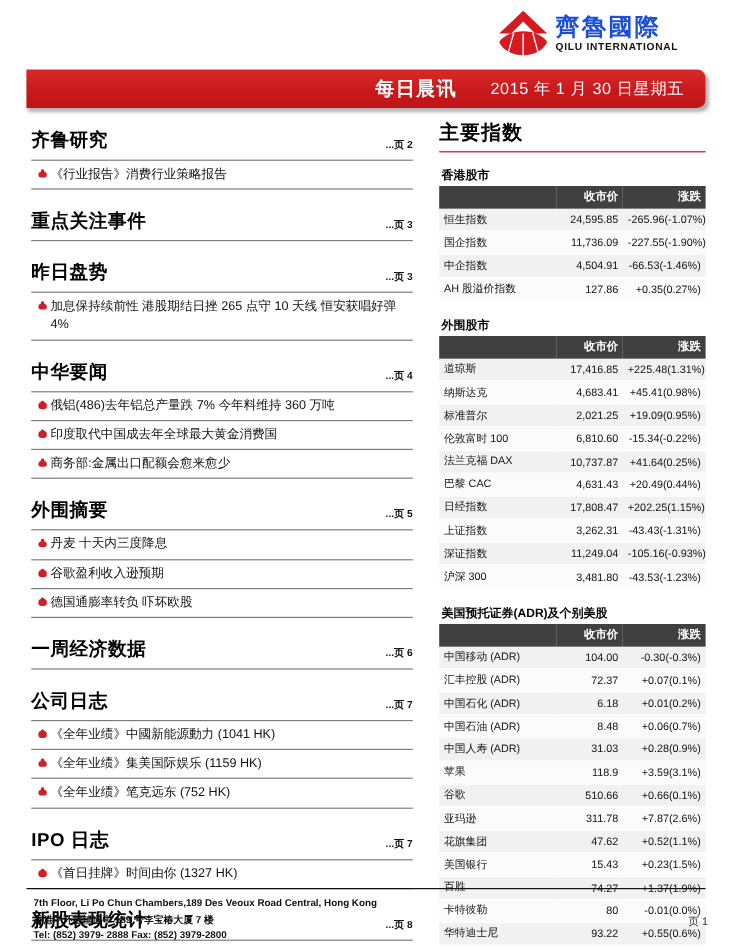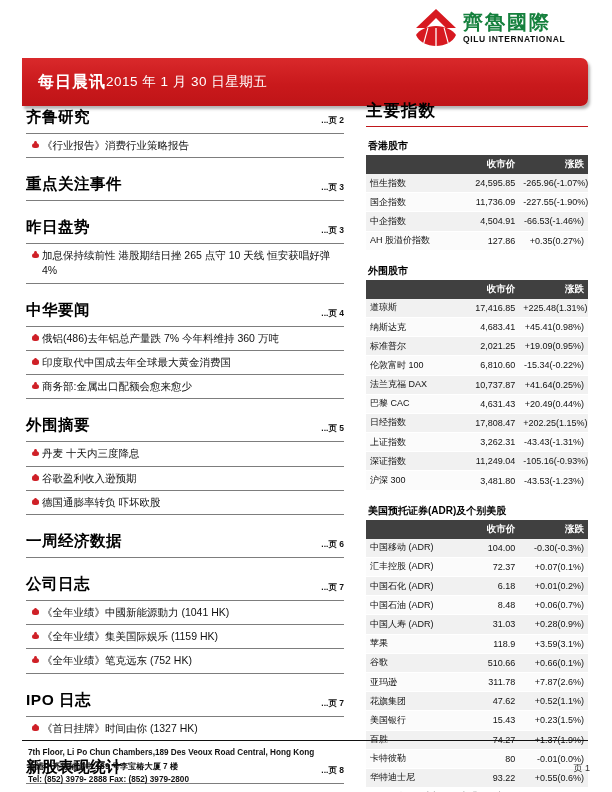--- a/index.html
+++ b/index.html
@@ -16,42 +16,42 @@
 
   
   .logo-area{
     position:absolute;left:415px;top:6px;width:180px;height:44px;
     display:flex;align-items:center;gap:6px;
   }
   .logo-mark{width:42px;height:40px;position:relative;flex:none;}
   .logo-text{display:flex;flex-direction:column;line-height:1;}
   .logo-cn{
     font-family:"DejaVu Serif","Liberation Serif",serif;
-    font-weight:bold;font-size:20px;letter-spacing:2px;color:#15803d;
+    font-weight:bold;font-size:20px;letter-spacing:2px;color:#1d4ed8;
   }
   .logo-en{
     font-size:8.5px;font-weight:bold;letter-spacing:.6px;color:#111;margin-top:3px;
   }
 
   .banner-wrap{
     position:absolute;left:22px;top:58px;width:566px;height:32px;
   }
   .banner{
-    position:absolute;left:0;top:0;width:566px;height:48px;
+    position:absolute;left:0;top:0;width:566px;height:32px;
     background:linear-gradient(to bottom,#d9292b 0%,#c9191c 55%,#bf1417 100%);
     border-top-right-radius:7px;border-bottom-right-radius:7px;
     box-shadow:2px 3px 3px rgba(0,0,0,.30);
-    display:flex;align-items:center;justify-content:flex-start;
+    display:flex;align-items:center;justify-content:flex-end;
     padding:0 18px 0 16px;box-sizing:border-box;
   }
   .banner-title{
     color:#fff;font-weight:bold;font-size:16px;letter-spacing:1px;
   }
   .banner-date{
-    color:#fff;font-size:13.5px;letter-spacing:.5px;
+    color:#fff;font-size:13.5px;letter-spacing:.5px;margin-left:28px;
   }
 
   
   .col-left{position:absolute;left:26px;top:100px;width:318px;}
   .col-right{position:absolute;left:366px;top:100px;width:222px;}
   .sec-head{
     display:flex;align-items:flex-end;justify-content:space-between;
     padding:7px 0 5px 0;border-bottom:1px solid #7d7d7d;
   }
   .sec-title{font-size:15.5px;font-weight:bold;letter-spacing:.5px;}

